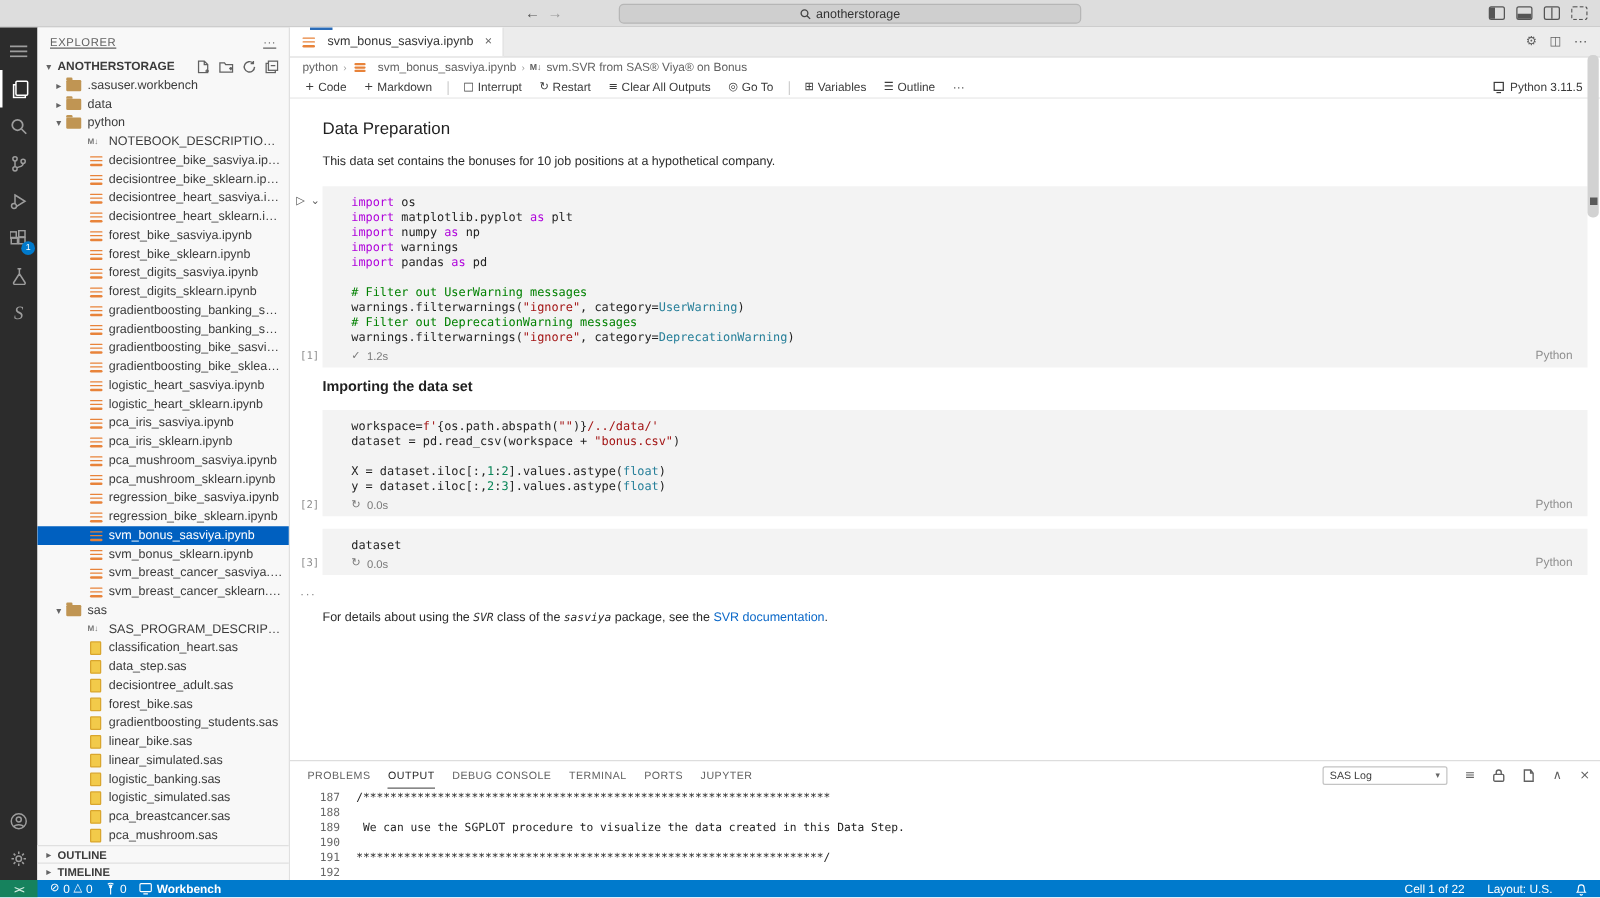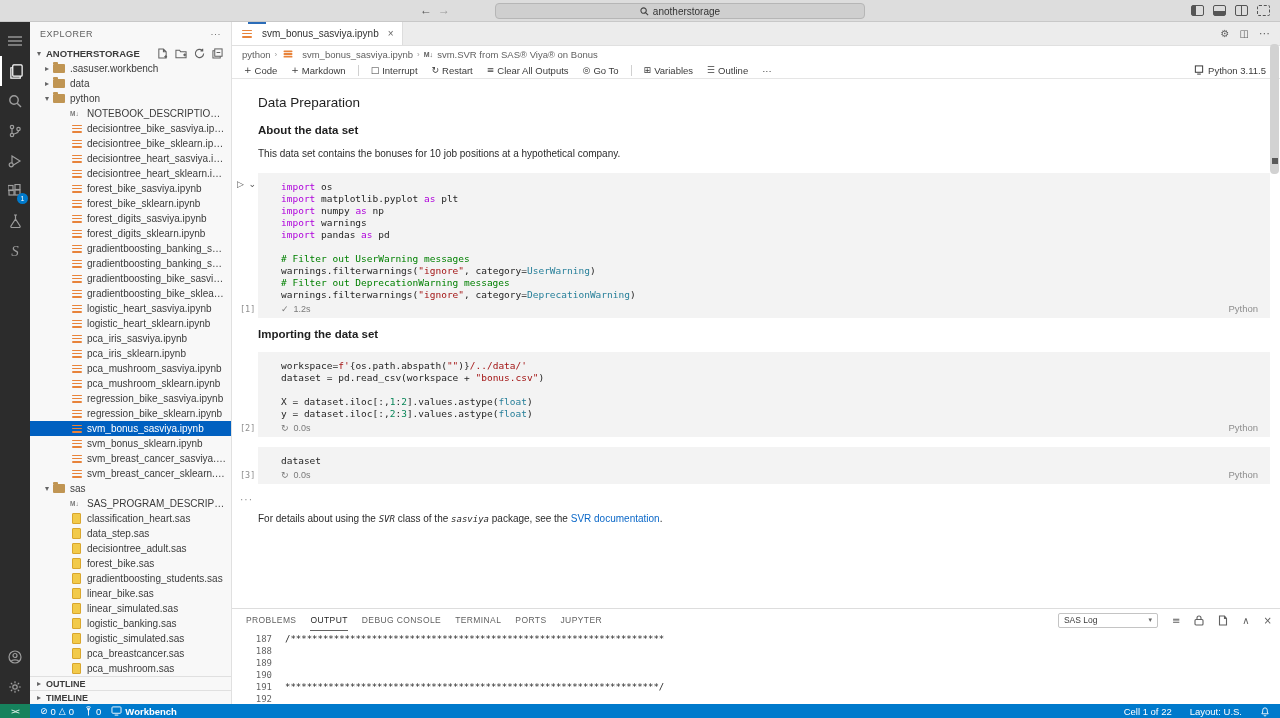--- a/index.html
+++ b/index.html
@@ -26,21 +26,21 @@
   .ab-item { width:30px; height:30px; display:flex; align-items:center; justify-content:center; color:#9d9d9d; position:relative; }
   .ab-item svg { stroke:#9d9d9d; }
   .ab-item.active { color:#fff; border-left:2px solid #fff; }
   .ab-item.active svg { stroke:#fff; }
   .badge { position:absolute; right:2px; bottom:2px; background:#007acc; color:#fff; border-radius:50%; width:11px; height:11px; font-size:7px; display:flex; align-items:center; justify-content:center; }
   .ab-bottom { position:absolute; bottom:2px; display:flex; flex-direction:column; align-items:center; }
   .s-logo { font-family:"Liberation Serif",serif; font-size:15px; font-style:italic; color:#9d9d9d; }
 
   
   .sidebar { width:202px; background:#f8f8f8; border-right:1px solid #e0e0e0; position:relative; flex:none; font-size:10px; }
-  .sidebar-title { height:24px; display:flex; align-items:center; justify-content:space-between; padding:4px 10px; color:#616161; font-size:9px; letter-spacing:.5px; }
+  .sidebar-title { height:24px; display:flex; align-items:center; justify-content:space-between; padding:4px 10px; color:#616161; font-size:9px; letter-spacing:.5px;text-decoration:underline; }
   .section-header { height:15px; display:flex; align-items:center; font-weight:bold; font-size:9.5px; color:#3b3b3b; padding-left:4px; gap:2px; }
   .section-header .hdr-icons { margin-left:auto; display:flex; gap:7px; padding-right:8px; color:#616161; }
   .hdr-icons svg { stroke:#616161; }
   .tree { position:relative; }
   .trow { height:15px; display:flex; align-items:center; color:#3b3b3b; white-space:nowrap; overflow:hidden; }
   .trow .lbl { overflow:hidden; text-overflow:ellipsis; padding-right:4px; }
   .trow.sel { background:#0060c0; color:#fff; }
   .chev { width:10px; font-size:8px; color:#646465; text-align:center; flex:none; }
   .trow.sel .chev { color:#fff; }
   .fold-ic { width:12px; height:9px; background:#c09553; border-radius:1px; position:relative; margin:0 5px 0 1px; flex:none; }
@@ -621,21 +621,20 @@
           <svg class="icon" width="10" height="10" viewBox="0 0 11 11" fill="none" stroke="#3b3b3b" stroke-width="1.1">
               <rect x="1.5" y="1" width="8" height="7"></rect>
               <path d="M3.5 10 h4"></path>
             </svg>
           <span>Python 3.11.5</span>
         </span>
       </div>
 
       <div class="notebook" id="notebook">
           <div class="nb-h2">Data Preparation</div>
-          <div class="nb-h3">About the data set</div>
           <div class="nb-p">This data set contains the bonuses for 10 job positions at a hypothetical company.</div>
           <div class="code-cell">
             <div class="runbtn">▷ ⌄</div>
             <div class="cell-box">
               <div class="code-line"><span class="kw">import</span><span class="pl"> os</span></div>
               <div class="code-line"><span class="kw">import</span><span class="pl"> matplotlib.pyplot </span><span class="kw">as</span><span class="pl"> plt</span></div>
               <div class="code-line"><span class="kw">import</span><span class="pl"> numpy </span><span class="kw">as</span><span class="pl"> np</span></div>
               <div class="code-line"><span class="kw">import</span><span class="pl"> warnings</span></div>
               <div class="code-line"><span class="kw">import</span><span class="pl"> pandas </span><span class="kw">as</span><span class="pl"> pd</span></div>
               <div class="code-line">&nbsp;</div>
@@ -705,21 +704,21 @@
             <svg class="icon" width="10" height="11" viewBox="0 0 10 11" fill="none" stroke="#616161" stroke-width="1.1">
                 <path d="M6.5 1 H1.5 v9 h7 V3.5 Z M6.5 1 v2.5 h2"></path>
               </svg>
             <span class="pic">∧</span>
             <span class="pic">×</span>
           </div>
         </div>
         <div class="panel-body" id="panel-content">
             <div class="out-line"><span class="ln">187</span><span>/*********************************************************************</span></div>
             <div class="out-line"><span class="ln">188</span><span></span></div>
-            <div class="out-line"><span class="ln">189</span></div>
+            <div class="out-line"><span class="ln">189</span><span> We can use the SGPLOT procedure to visualize the data created in this Data Step.</span></div>
             <div class="out-line"><span class="ln">190</span><span></span></div>
             <div class="out-line"><span class="ln">191</span><span>*********************************************************************/</span></div>
             <div class="out-line"><span class="ln">192</span><span></span></div>
           </div>
       </div>
     </div>
   </div>
 
   <div class="statusbar" style="background: rgb(0, 122, 204);">
     <div class="remote" style="background: rgb(22, 130, 93);">&gt;&lt;</div>

